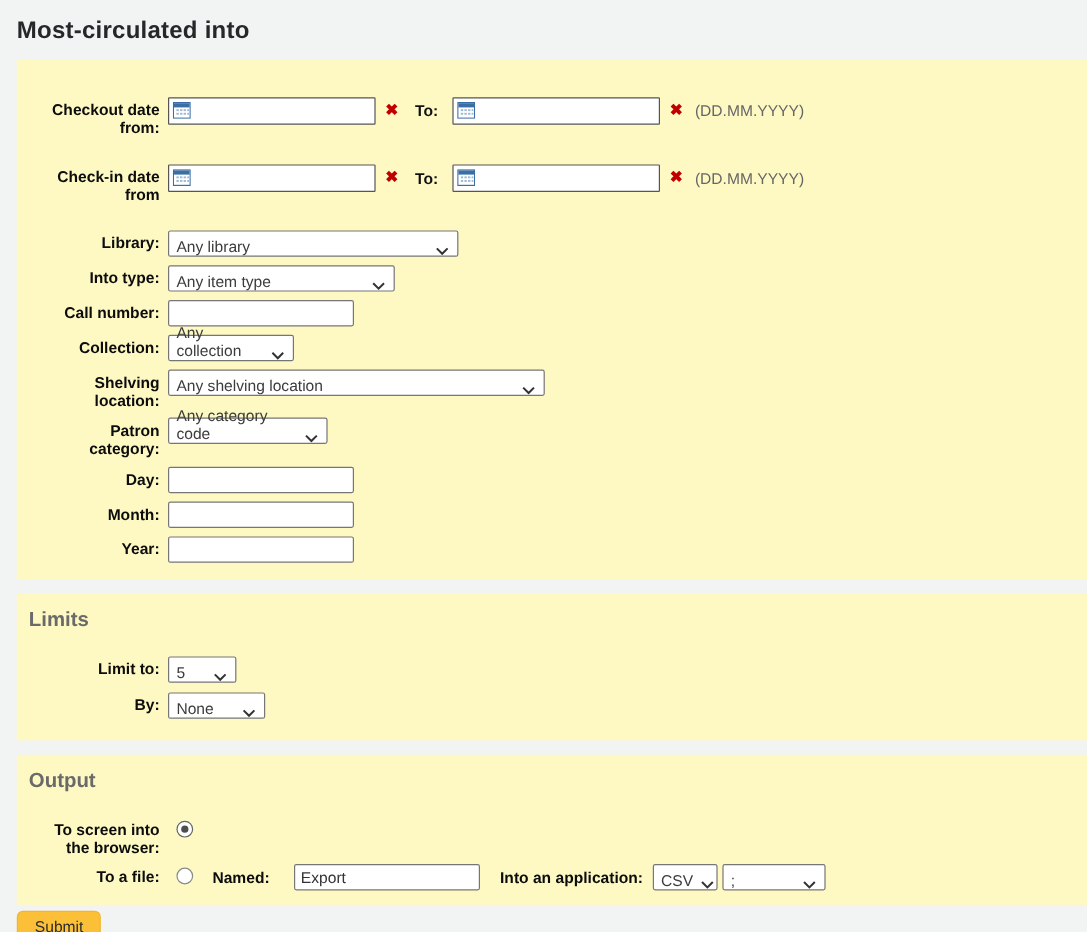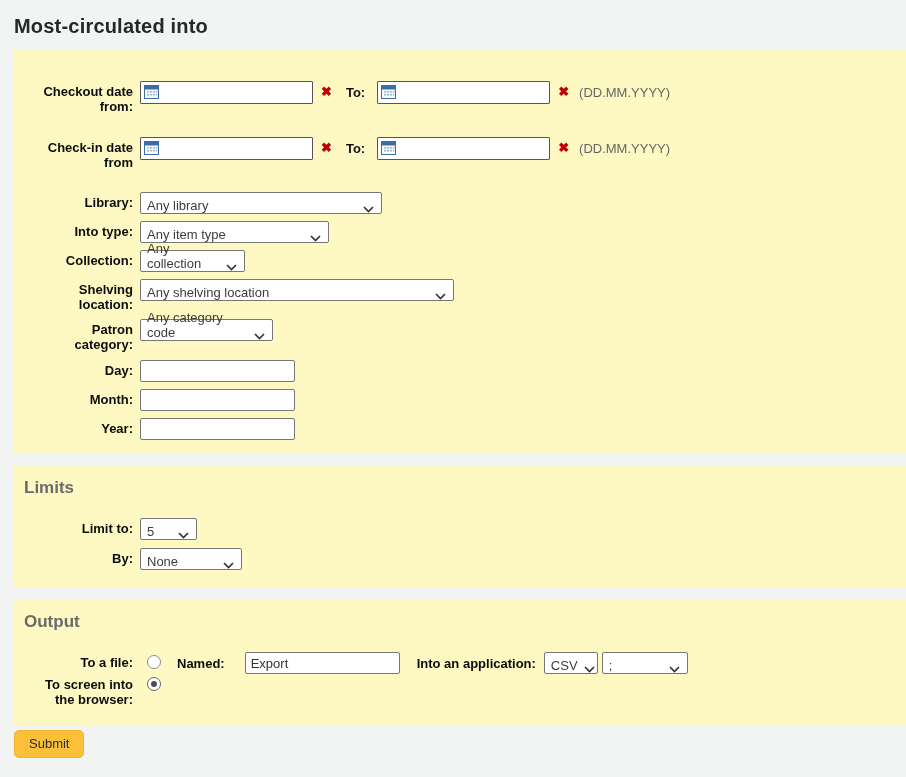--- a/index.html
+++ b/index.html
@@ -284,20 +284,24 @@
     <div class="select" style="width:189px">
       <span>Any item type</span>
       <span class="chev">
         <svg width="11" height="7" viewBox="0 0 11 7">
             <polyline points="1,1 5.5,5.5 10,1" fill="none" stroke="#333" stroke-width="1.7"></polyline>
           </svg>
       </span>
     </div>
   </div>
 
+  <div class="form-row">
+    <div class="form-label">Call number:</div>
+    <input type="text" class="text-input w155" value="" style="">
+  </div>
 
   <div class="form-row">
     <div class="form-label">Collection:</div>
     <div class="select" style="width:105px">
       <span>Any collection</span>
       <span class="chev">
         <svg width="11" height="7" viewBox="0 0 11 7">
             <polyline points="1,1 5.5,5.5 10,1" fill="none" stroke="#333" stroke-width="1.7"></polyline>
           </svg>
       </span>
@@ -362,34 +366,42 @@
       <span class="chev">
         <svg width="11" height="7" viewBox="0 0 11 7">
             <polyline points="1,1 5.5,5.5 10,1" fill="none" stroke="#333" stroke-width="1.7"></polyline>
           </svg>
       </span>
     </div>
   </div>
 
   <div class="form-row" style="margin-bottom:0">
     <div class="form-label">By:</div>
-    <div class="select" style="width:102px">
+    <div class="select" style="width:81px">
       <span>None</span>
       <span class="chev">
         <svg width="11" height="7" viewBox="0 0 11 7">
             <polyline points="1,1 5.5,5.5 10,1" fill="none" stroke="#333" stroke-width="1.7"></polyline>
           </svg>
       </span>
     </div>
   </div>
 </div>
 
 
 <div class="panel panel-output">
   <h2 class="section-heading">Output</h2>
+
+  <div class="form-row" style="margin-bottom:6px">
+    <div class="form-label">
+      <span>To screen into</span>
+      <span>the browser:</span>
+    </div>
+    <span class="radio checked"></span>
+  </div>
 
   <div class="form-row" style="margin-bottom:0">
     <div class="form-label">To a file:</div>
     <span class="radio"></span>
     <span class="inline-label" style="margin-left:16px">Named:</span>
     <input type="text" class="text-input w155" style="margin-left: 20px;" value="Export">
     <span class="inline-label" style="margin-left:17px">Into an application:</span>
     <div class="select" style="width:54px;margin-left:8px">
       <span>CSV</span>
       <span class="chev">
@@ -400,26 +412,18 @@
     </div>
     <div class="select" style="width:86px;margin-left:4px">
       <span>;</span>
       <span class="chev">
         <svg width="11" height="7" viewBox="0 0 11 7">
             <polyline points="1,1 5.5,5.5 10,1" fill="none" stroke="#333" stroke-width="1.7"></polyline>
           </svg>
       </span>
     </div>
   </div>
-
-  <div class="form-row" style="margin-bottom:6px">
-    <div class="form-label">
-      <span>To screen into</span>
-      <span>the browser:</span>
-    </div>
-    <span class="radio checked"></span>
-  </div>
 </div>
 
 <button class="submit-btn">Submit</button>
 
 
 
 
 </body></html>

